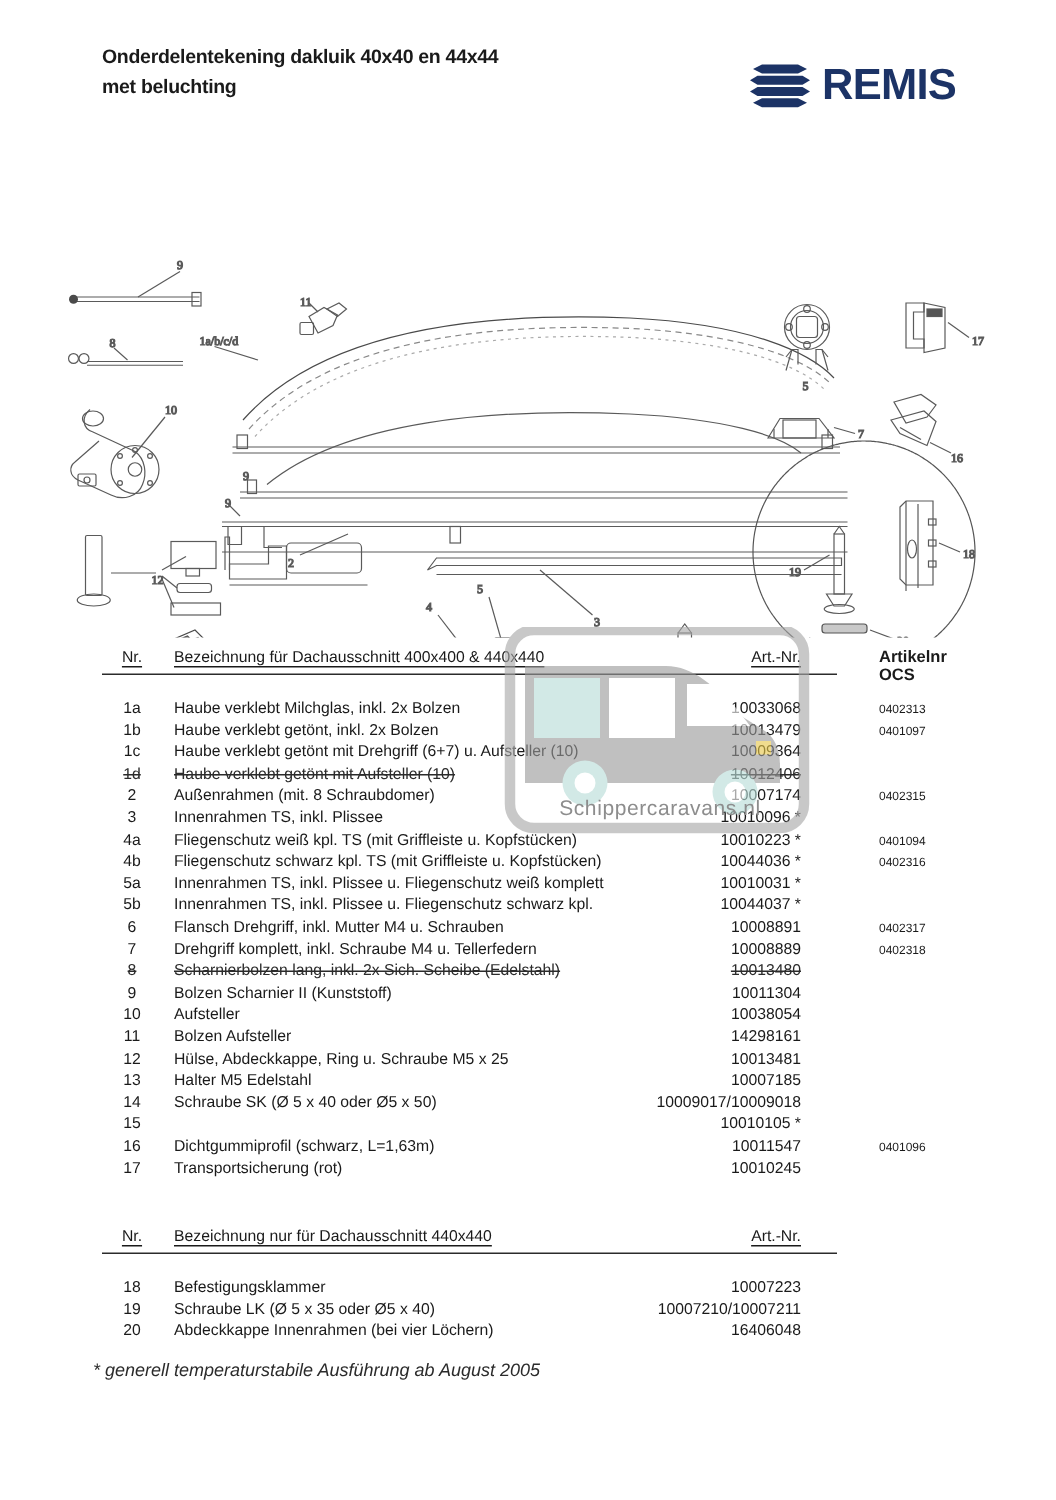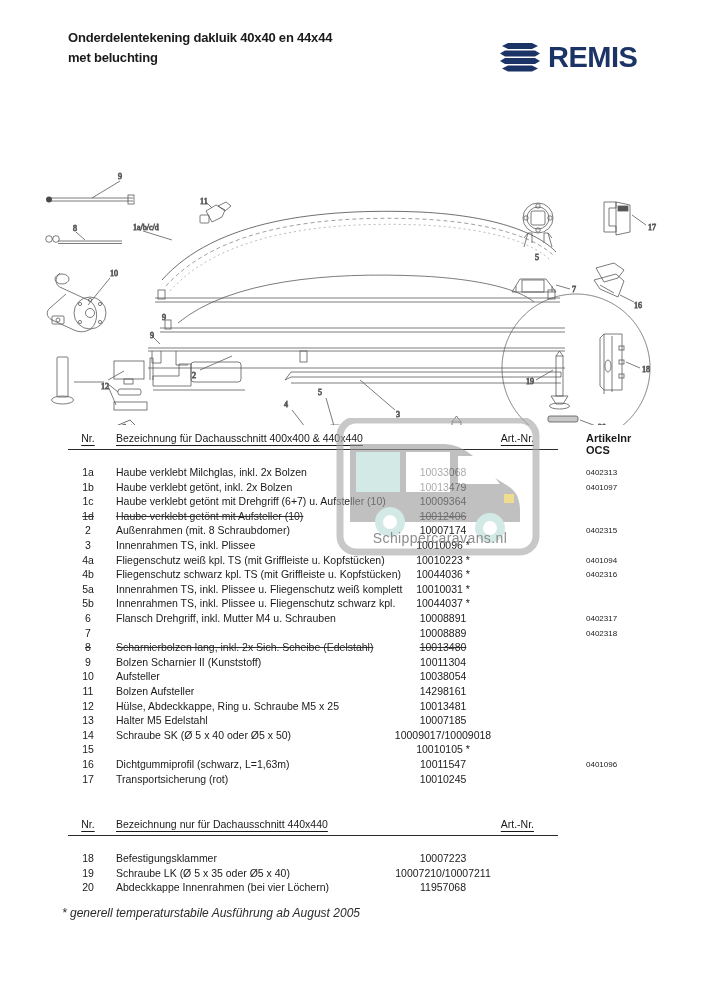--- a/index.html
+++ b/index.html
@@ -33,21 +33,21 @@
   .colA{position:absolute;left:352px;width:182px;text-align:right;}
   .colO{position:absolute;left:586px;}
 
   .hrow .colN,.hrow .colD,.hrow .colA{font-weight:normal;text-decoration:underline;
     text-underline-offset:3px;}
   .hdrOCS{position:absolute;left:586px;font-weight:bold;font-size:11px;}
 
   .row{position:absolute;height:14.6px;line-height:14.6px;width:704px;}
   .row .colN{font-size:10.5px;}
   .row .colD{font-size:10.5px;white-space:nowrap;}
-  .row .colA{font-size:10.5px;text-align:center;}
+  .row .colA{font-size:10.5px;}
   .row .colO{font-size:8px;top:1px;}
   .row.struck .colN,.row.struck .colD,.row.struck .colA{text-decoration:line-through;
     text-decoration-thickness:1px;color:#2b2b2b;}
 
   .foot{position:absolute;left:62px;font-style:italic;font-size:12px;color:#2b2b2b;}
 
   
   .wmark{position:absolute;left:332px;top:418px;width:210px;height:160px;
     pointer-events:none;}
   .wmtxt{position:absolute;left:330px;top:530px;width:220px;text-align:center;
@@ -320,20 +320,21 @@
           <span class="colA">10044037 *</span>
         </div>
         <div class="row" style="top: 179px;">
           <span class="colN">6</span>
           <span class="colD">Flansch Drehgriff, inkl. Mutter M4 u. Schrauben</span>
           <span class="colA">10008891</span>
           <span class="colO">0402317</span>
         </div>
         <div class="row" style="top: 193.6px;">
           <span class="colN">7</span>
+          <span class="colD">Drehgriff komplett, inkl. Schraube M4 u. Tellerfedern</span>
           <span class="colA">10008889</span>
           <span class="colO">0402318</span>
         </div>
         <div class="row struck" style="top: 208.2px;">
           <span class="colN">8</span>
           <span class="colD">Scharnierbolzen lang, inkl. 2x Sich. Scheibe (Edelstahl)</span>
           <span class="colA">10013480</span>
         </div>
         <div class="row" style="top: 222.8px;">
           <span class="colN">9</span>
@@ -397,21 +398,21 @@
           <span class="colA">10007223</span>
         </div>
         <div class="row" style="top: 47.6px;">
           <span class="colN">19</span>
           <span class="colD">Schraube LK (Ø 5 x 35 oder Ø5 x 40)</span>
           <span class="colA">10007210/10007211</span>
         </div>
         <div class="row" style="top: 62.2px;">
           <span class="colN">20</span>
           <span class="colD">Abdeckkappe Innenrahmen  (bei vier Löchern)</span>
-          <span class="colA">11957068</span>
+          <span class="colA">16406048</span>
         </div>
       </div>
   </div>
 
   <div class="foot" style="top:906px;">* generell temperaturstabile Ausführung ab August 2005</div>
 
   <div class="wmark">
     <svg width="210" height="160" viewBox="0 0 210 160">
       <g opacity="0.62">
 

